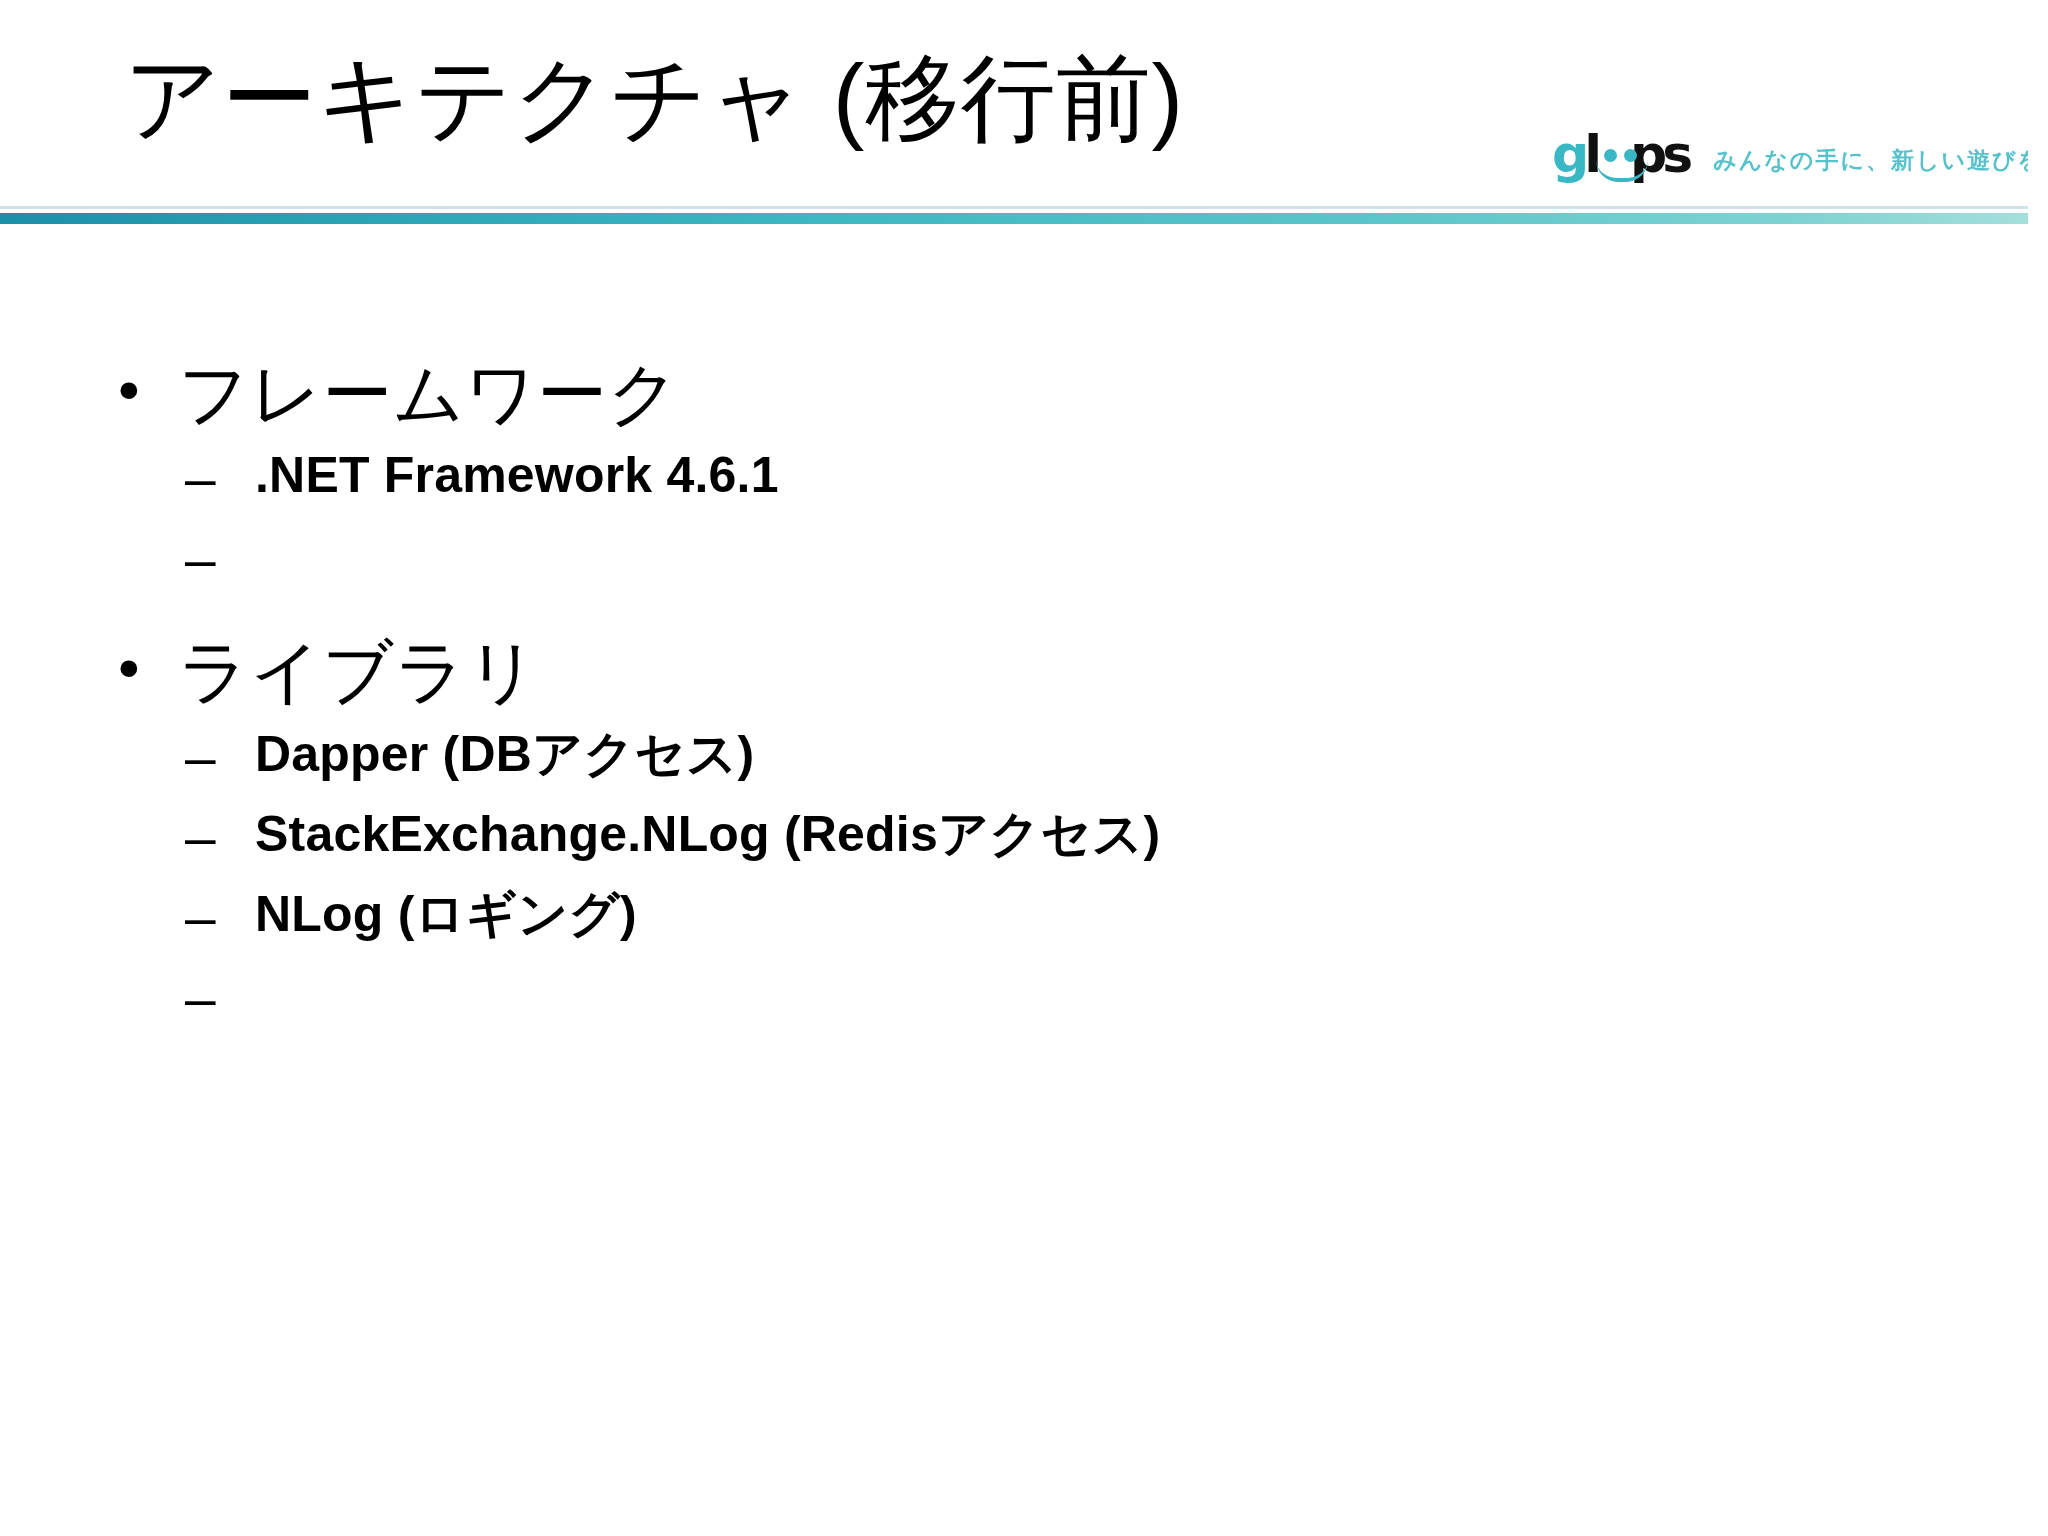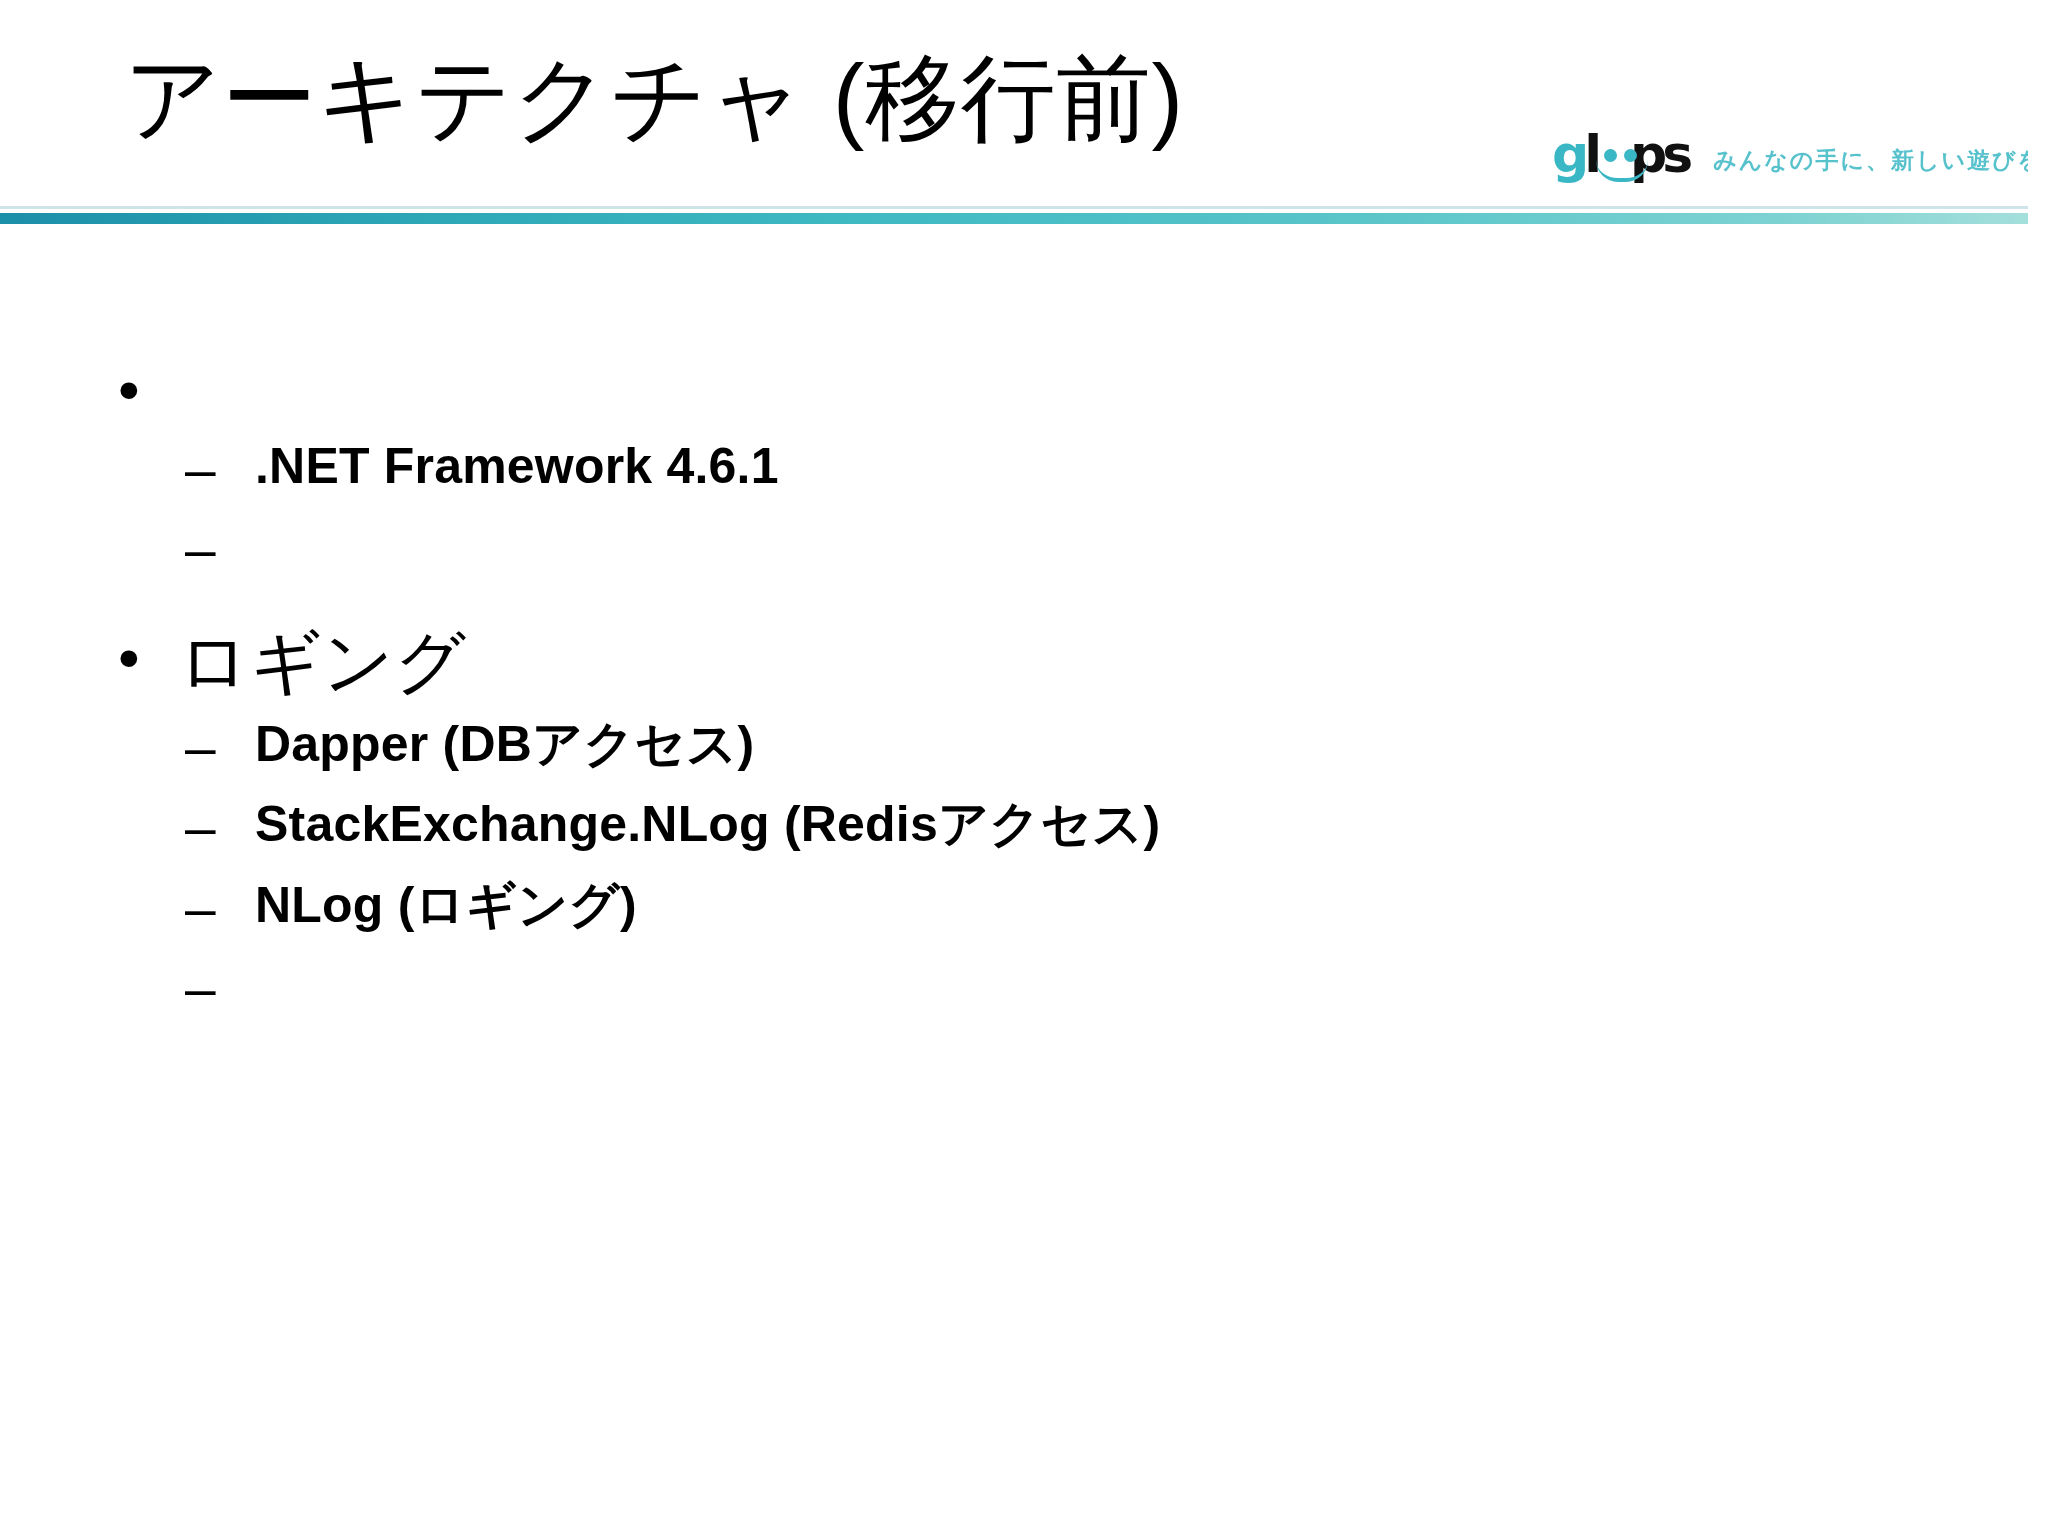--- a/index.html
+++ b/index.html
@@ -204,36 +204,37 @@
     </div>
 
     <div class="divider-thin"></div>
     <div class="divider-main"></div>
   </div>
 
   <div class="slide-body">
 
     <div class="bullet-l1">
       <span class="marker">•</span>
+      <span class="text">フレームワーク</span>
     </div>
 
     <div class="bullet-l2">
       <span class="marker">–</span>
       <span class="text">.NET Framework 4.6.1</span>
     </div>
 
     <div class="bullet-l2">
       <span class="marker">–</span>
     </div>
 
     <div class="group-gap"></div>
 
     <div class="bullet-l1">
       <span class="marker">•</span>
-      <span class="text">ロギング</span>
+      <span class="text">ライブラリ</span>
     </div>
 
     <div class="bullet-l2">
       <span class="marker">–</span>
       <span class="text">Dapper (DBアクセス)</span>
     </div>
 
     <div class="bullet-l2">
       <span class="marker">–</span>
       <span class="text">StackExchange.NLog (Redisアクセス)</span>

